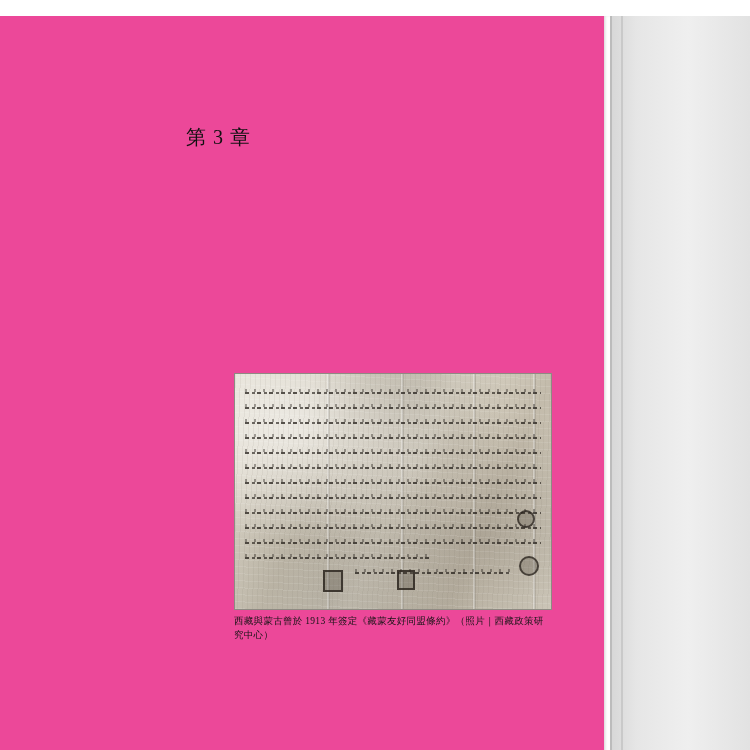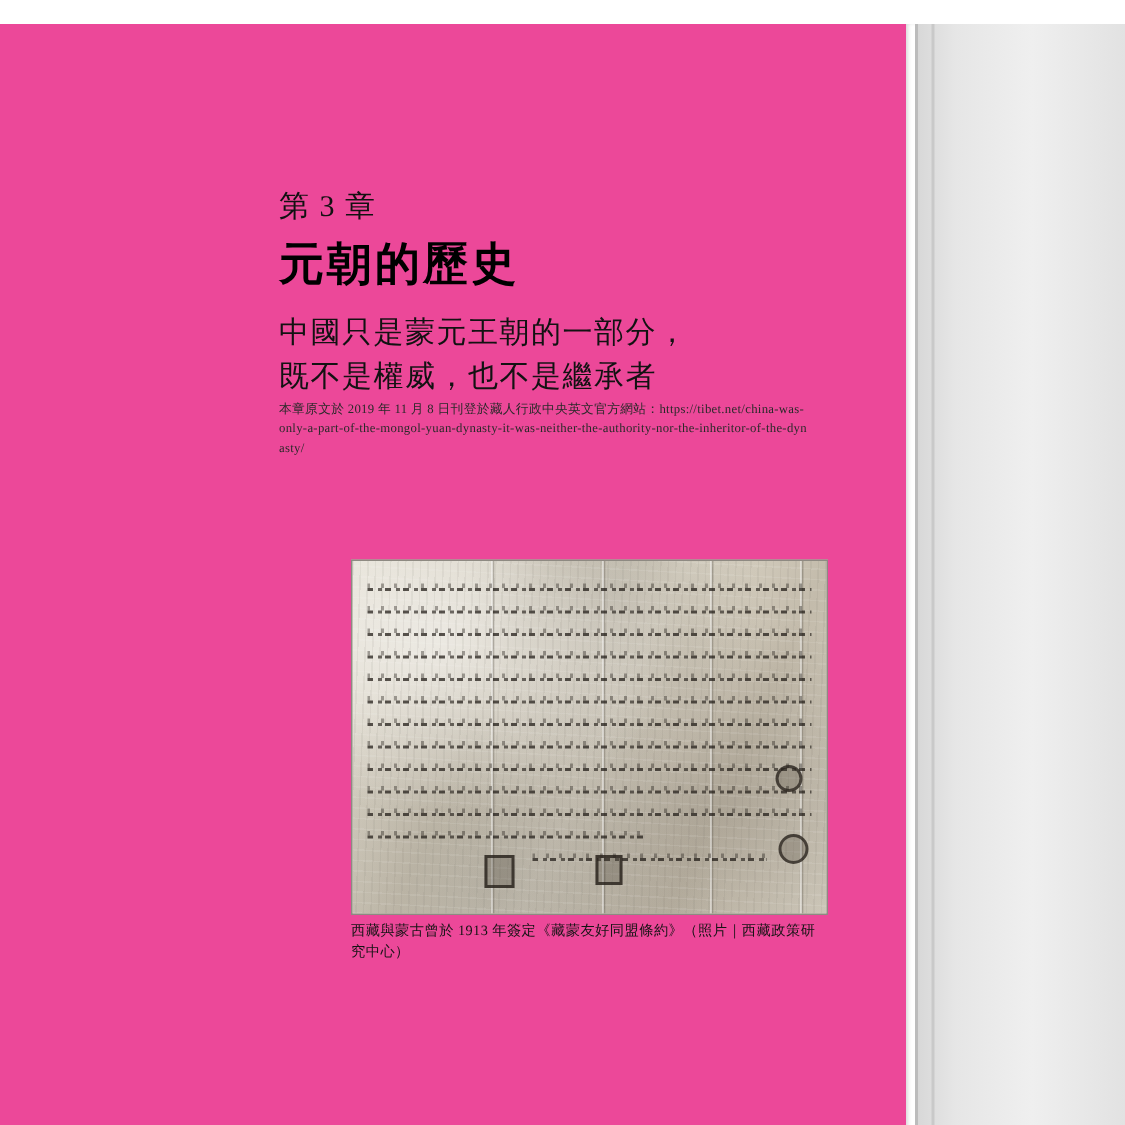--- a/index.html
+++ b/index.html
@@ -196,26 +196,22 @@
 </style>
 </head>
 <body>
 
 <div class="page">
 
   <div class="content">
 
     <div class="chapter-num">第 3 章</div>
 
-    <div class="chapter-title">元朝的歷史</div>
-
-    <div class="chapter-subtitle">中國只是蒙元王朝的一部分，
-既不是權威，也不是繼承者</div>
-
-    <div class="source-note">本章原文於 2019 年 11 月 8 日刊登於藏人行政中央英文官方網站：https://tibet.net/china-was-only-a-part-of-the-mongol-yuan-dynasty-it-was-neither-the-authority-nor-the-inheritor-of-the-dynasty/</div>
+
+
 
     <div class="figure">
       <div class="figure-image">
         <div class="parch"></div>
         <div class="parch-grain"></div>
 
         <div class="crease" style="left:92px;"></div>
         <div class="crease" style="left:166px;"></div>
         <div class="crease" style="left:238px;"></div>
         <div class="crease" style="left:298px;"></div>

